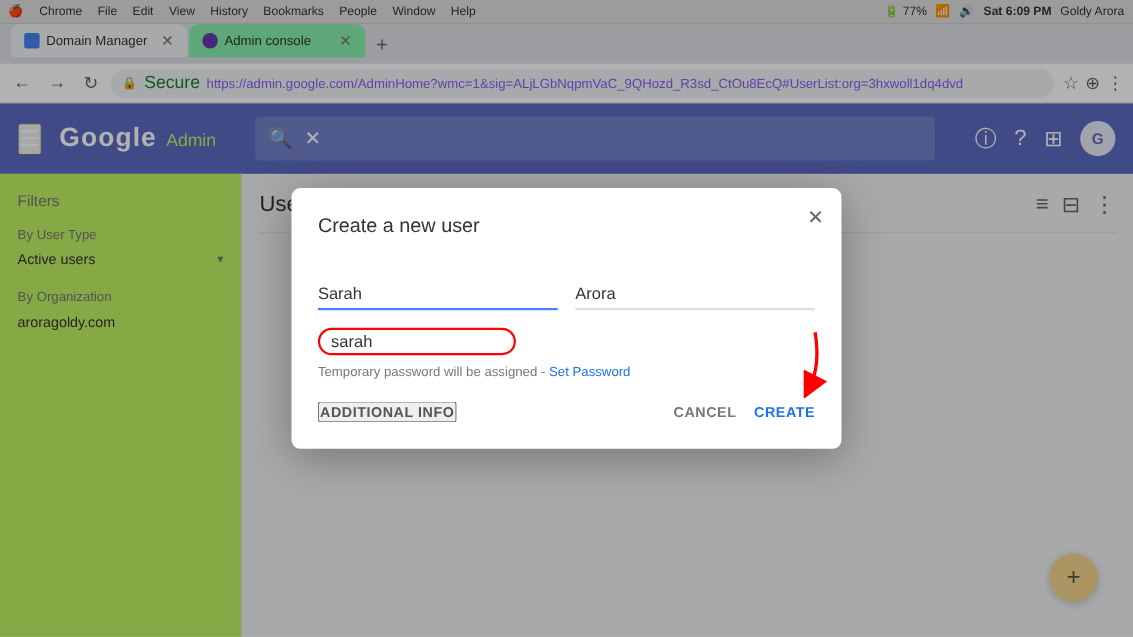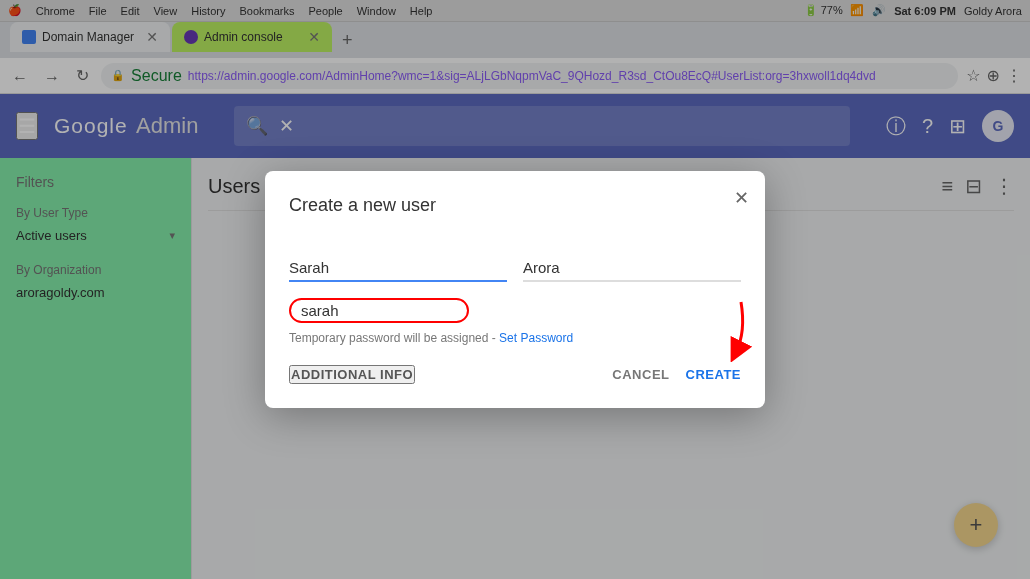--- a/index.html
+++ b/index.html
@@ -37,21 +37,21 @@
       display: flex;
       align-items: center;
       padding: 0 12px;
       font-size: 12px;
       color: #333;
       min-width: 160px;
       max-width: 220px;
       gap: 6px;
       position: relative;
     }
-    .tab.active { background: #bef264; }
+    .tab.active { background: #86efac; }
     .tab-favicon { width: 14px; height: 14px; background: #4285f4; border-radius: 2px; display: inline-block; }
     .tab-favicon.admin { background: #673ab7; border-radius: 50%; }
     .tab-close { margin-left: auto; font-size: 14px; color: #777; cursor: pointer; }
     .tab-new { background: none; border: none; font-size: 18px; color: #666; cursor: pointer; padding: 0 8px; align-self: center; }
 
     
     .address-bar {
       height: 36px;
       background: #fff;
       border-bottom: 1px solid #ddd;
@@ -81,22 +81,22 @@
     
     .admin-header {
       height: 64px;
       background: #5c6bc0;
       display: flex;
       align-items: center;
       padding: 0 16px;
       gap: 16px;
     }
     .menu-icon { color: white; font-size: 20px; cursor: pointer; }
-    .google-logo { color: white; font-size: 21px; font-weight: 400; letter-spacing: 1px; }
-    .admin-text { color: #e5e5e5; font-size: 22px; font-weight: 400; margin-left: 4px; }
+    .google-logo { color: white; font-size: 24px; font-weight: 700; letter-spacing: 1px; }
+    .admin-text { color: #bef264; font-size: 16px; font-weight: 400; margin-left: 4px; }
     .search-bar {
       flex: 1;
       height: 40px;
       background: rgba(255,255,255,0.15);
       border-radius: 4px;
       display: flex;
       align-items: center;
       padding: 0 12px;
       gap: 10px;
       margin: 0 20px;
@@ -114,23 +114,23 @@
     .clear-icon { color: white; font-size: 18px; cursor: pointer; }
     .header-actions { display: flex; align-items: center; gap: 16px; }
     .header-btn { background: none; border: none; color: white; font-size: 20px; cursor: pointer; }
     .avatar { width: 32px; height: 32px; background: #e8eaf6; border-radius: 50%; display: flex; align-items: center; justify-content: center; font-weight: 600; color: #5c6bc0; font-size: 14px; }
 
     
     .main-content { display: flex; height: calc(579px - 22px - 36px - 36px - 64px); }
 
     
     .sidebar {
-      width: 192px;
+      width: 220px;
       padding: 16px;
-      background: #86efac;
+      background: #bef264;
       border-right: 1px solid #e0e0e0;
     }
     .filters-title { font-size: 14px; color: #777; margin-bottom: 16px; }
     .filter-section { margin-bottom: 20px; }
     .filter-label { font-size: 12px; color: #777; margin-bottom: 8px; }
     .filter-value {
       display: flex;
       align-items: center;
       justify-content: space-between;
       font-size: 13px;

